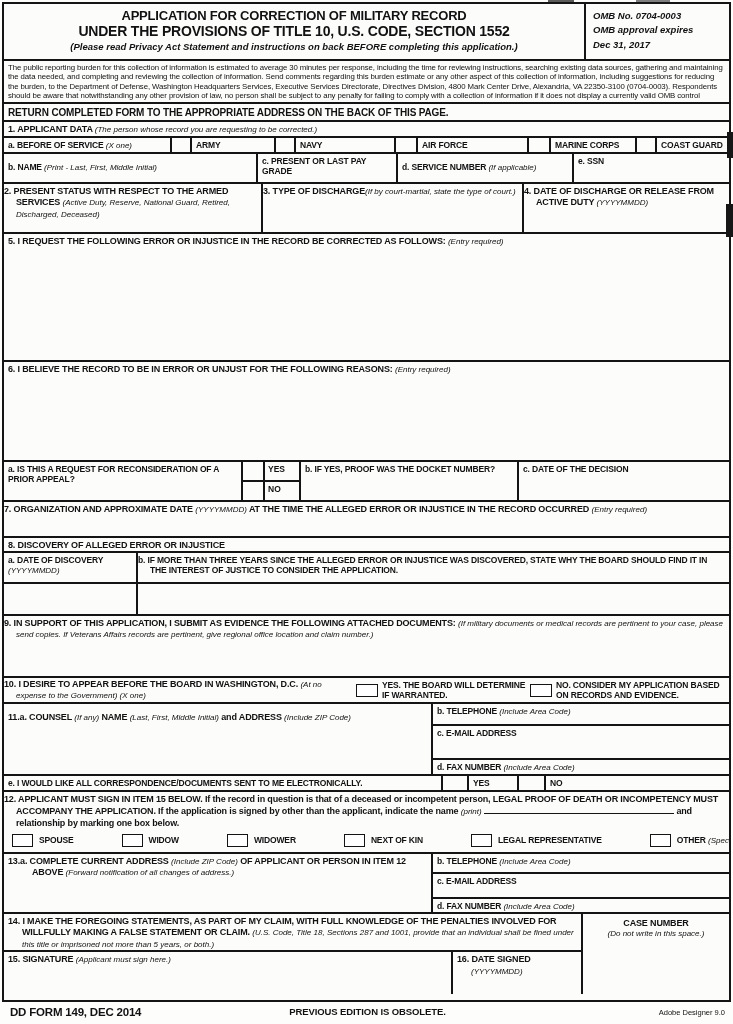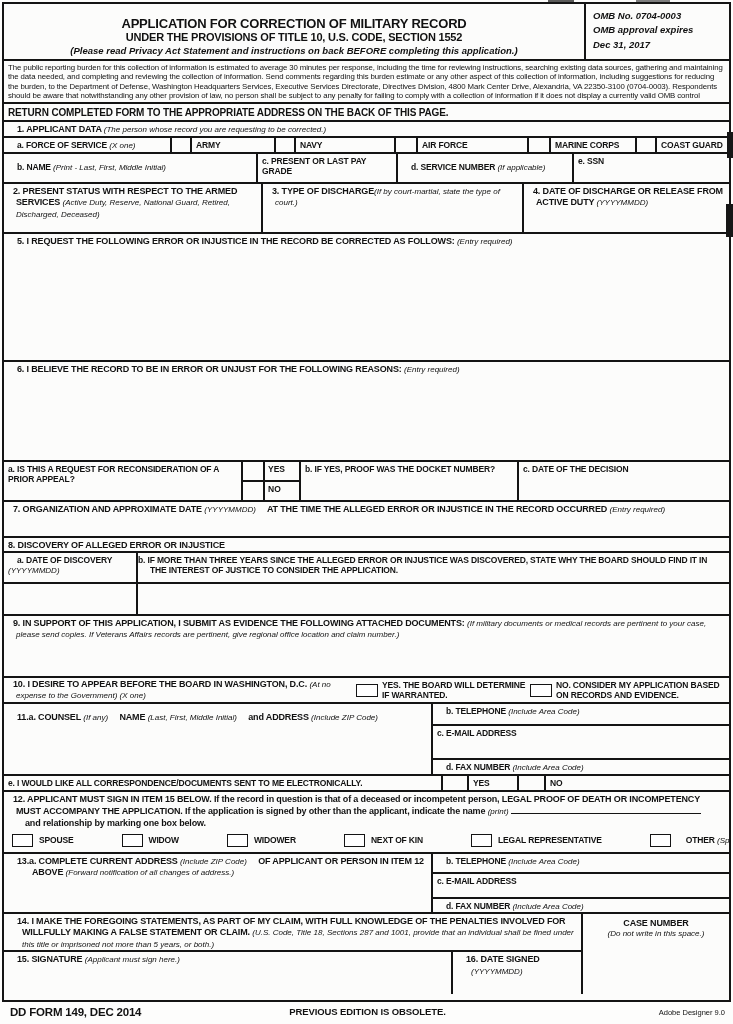--- a/index.html
+++ b/index.html
@@ -5,32 +5,32 @@
   * { box-sizing: border-box; margin: 0; padding: 0; }
   html,body { background:#ffffff; }
   body { font-family: "Liberation Sans", "DejaVu Sans", sans-serif; color:#111; }
   .page { position:relative; width:733px; height:1024px; background:#fdfdfc; overflow:hidden; }
   .sheet { position:absolute; left:2px; top:2px; width:729px; height:1000px;
            border:2px solid #141414; background:#fcfcfb; }
   .row { display:flex; border-top:2px solid #141414; position:relative; overflow:hidden; }
   .row.first { border-top:none; }
   .cell { padding:2px 4px; overflow:hidden; position:relative; }
   .bl { border-left:2px solid #141414; }
-  .b { font-weight:bold;margin-left:9px; }
+  .b { font-weight:bold; }
   .lbl { font-size:8.5px; font-weight:bold; letter-spacing:-0.15px; line-height:1.2; }
   .sec { font-size:9px; font-weight:bold; letter-spacing:-0.15px; line-height:1.25; }
   .hint { font-size:8px; font-style:italic; font-weight:normal; letter-spacing:0; }
   .entry { flex:1; }
   .colfill { display:flex; flex-direction:column; }
   .chk { display:inline-block; width:22px; height:13px; border:1.7px solid #141414; background:#fff; flex:none; }
   .hang { padding-left:12px; text-indent:-12px; }
   
-  .hdr-title { flex:1; text-align:center; padding-top:12px; }
+  .hdr-title { flex:1; text-align:center; padding-top:4px; }
   .t1 { font-size:13px; font-weight:bold; letter-spacing:-0.2px; }
-  .t2 { font-size:11px; font-weight:bold; letter-spacing:-0.2px; }
+  .t2 { font-size:14px; font-weight:bold; letter-spacing:-0.2px; }
   .t3 { font-size:9.5px; font-weight:bold; font-style:italic; margin-top:2px; }
   .omb { width:145px; padding:5px 7px; font-size:9.5px; font-weight:bold; font-style:italic; line-height:1.5; }
   .burden { font-size:7.8px; line-height:1.2; padding:2px 4px; letter-spacing:-0.1px; }
   .return { font-size:10px; font-weight:bold; padding:3px 4px; letter-spacing:-0.15px; }
   
   .footer { position:absolute; left:0; top:1004px; width:733px; display:flex; align-items:flex-start; padding:2px 8px 0 10px; }
   .f-left { font-size:11.5px; font-weight:bold; letter-spacing:-0.2px; flex:1; }
   .f-center { font-size:9.5px; font-weight:bold; letter-spacing:-0.1px; }
   .f-right { font-size:7.5px; flex:1; text-align:right; padding-top:2px; }
   .artifact { position:absolute; background:#161616; }
@@ -70,21 +70,21 @@
 
     <div class="row" style="height:18px">
       <div class="return">RETURN COMPLETED FORM TO THE  APPROPRIATE ADDRESS ON THE BACK OF THIS PAGE.</div>
     </div>
 
     <div class="row" style="height:16px">
       <div class="cell sec"><span class="b">1. APPLICANT DATA </span><span class="hint">(The person whose record you are requesting to be corrected.)</span></div>
     </div>
 
     <div class="row" style="height:16px">
-      <div class="cell lbl" style="width:166px"><span class="b">a. FORCE OF SERVICE </span><span class="hint">(X one)</span></div>
+      <div class="cell lbl" style="width:166px"><span class="b">a. BEFORE OF SERVICE </span><span class="hint">(X one)</span></div>
       <div class="cell bl" style="width:20px"></div>
       <div class="cell lbl bl" style="width:84px">ARMY</div>
       <div class="cell bl" style="width:20px"></div>
       <div class="cell lbl bl" style="width:100px">NAVY</div>
       <div class="cell bl" style="width:22px"></div>
       <div class="cell lbl bl" style="flex:1">AIR FORCE</div>
       <div class="cell bl" style="width:22px"></div>
       <div class="cell lbl bl" style="width:86px">MARINE CORPS</div>
       <div class="cell bl" style="width:20px"></div>
       <div class="cell lbl bl" style="width:74px">COAST GUARD</div>

